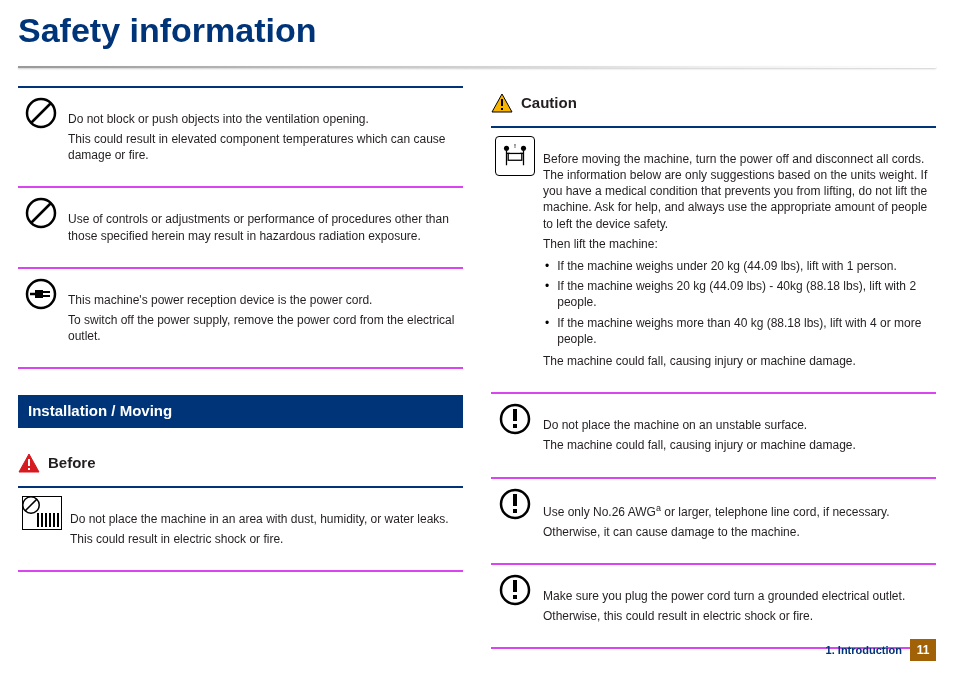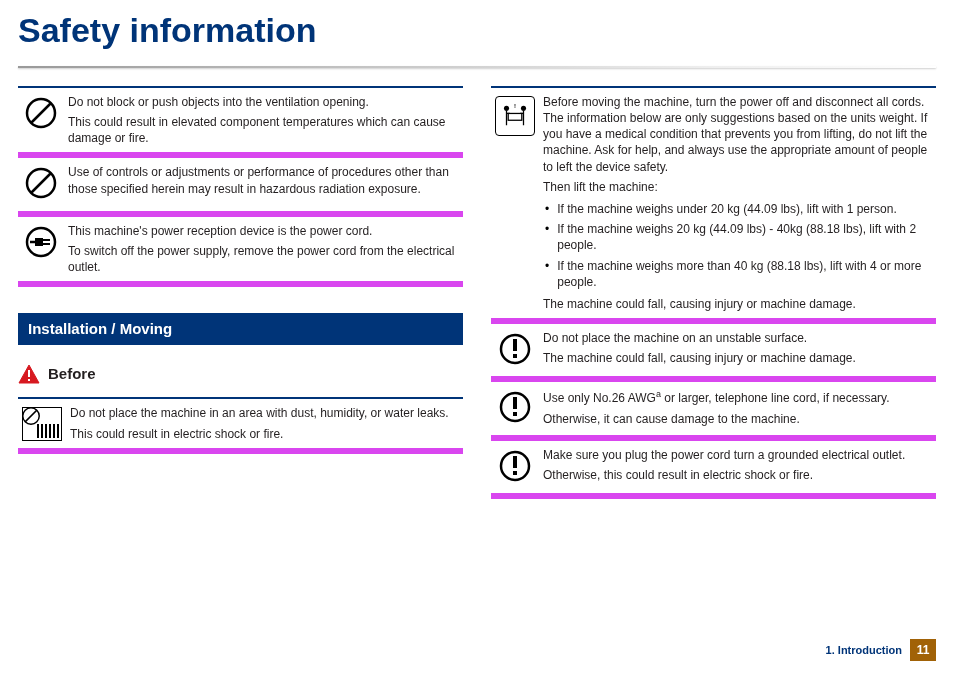--- a/index.html
+++ b/index.html
@@ -30,37 +30,37 @@
     gap: 28px;
     padding: 0 18px;
   }
   .col { flex: 1 1 0; min-width: 0; }
   .info-table {
     width: 100%;
     border-collapse: collapse;
     border-top: 2px solid #003478;
   }
   .info-table td {
-    padding: 6px 4px;
+    padding: 23px 4px;
     vertical-align: top;
-    border-bottom: 6px solid #d946ef;
+    border-bottom: 2px solid #d946ef;
   }
   .info-table td.icon-cell {
     width: 46px;
     text-align: center;
     padding-top: 8px;
   }
   .icon-cell svg, .icon-cell .svgbox { width: 34px; height: 34px; }
   .section-bar {
     background: #003478;
     color: #fff;
     font-weight: bold;
     font-size: 15px;
     padding: 6px 10px;
-    margin: 26px 0 18px 0;
+    margin: 26px 0 24px 0;
   }
   .alert-head {
     display: flex;
     align-items: center;
     gap: 8px;
     margin: 6px 0 12px 0;
   }
   .alert-head .label {
     font-weight: bold;
     font-size: 15px;
@@ -194,20 +194,26 @@
           <p>This could result in electric shock or fire.</p>
         </td>
       </tr>
     </tbody>
       </table>
 
   </div>
 
   <div class="col">
 
+    <div class="alert-head">
+      <svg class="tri" viewBox="0 0 22 20">
+          <use href="#tri-yel"></use>
+        </svg>
+      <span class="label">Caution</span>
+    </div>
 
     <table class="info-table">
       <tbody>
           <tr>
         <td class="icon-cell">
           <div class="lift-icon">
             <svg viewBox="0 0 40 30" width="34" height="26">
               <circle cx="10" cy="6" r="3" fill="#000"></circle>
                   <circle cx="30" cy="6" r="3" fill="#000"></circle>
               <rect x="12" y="12" width="16" height="8" fill="none" stroke="#000" stroke-width="1.5"></rect>

